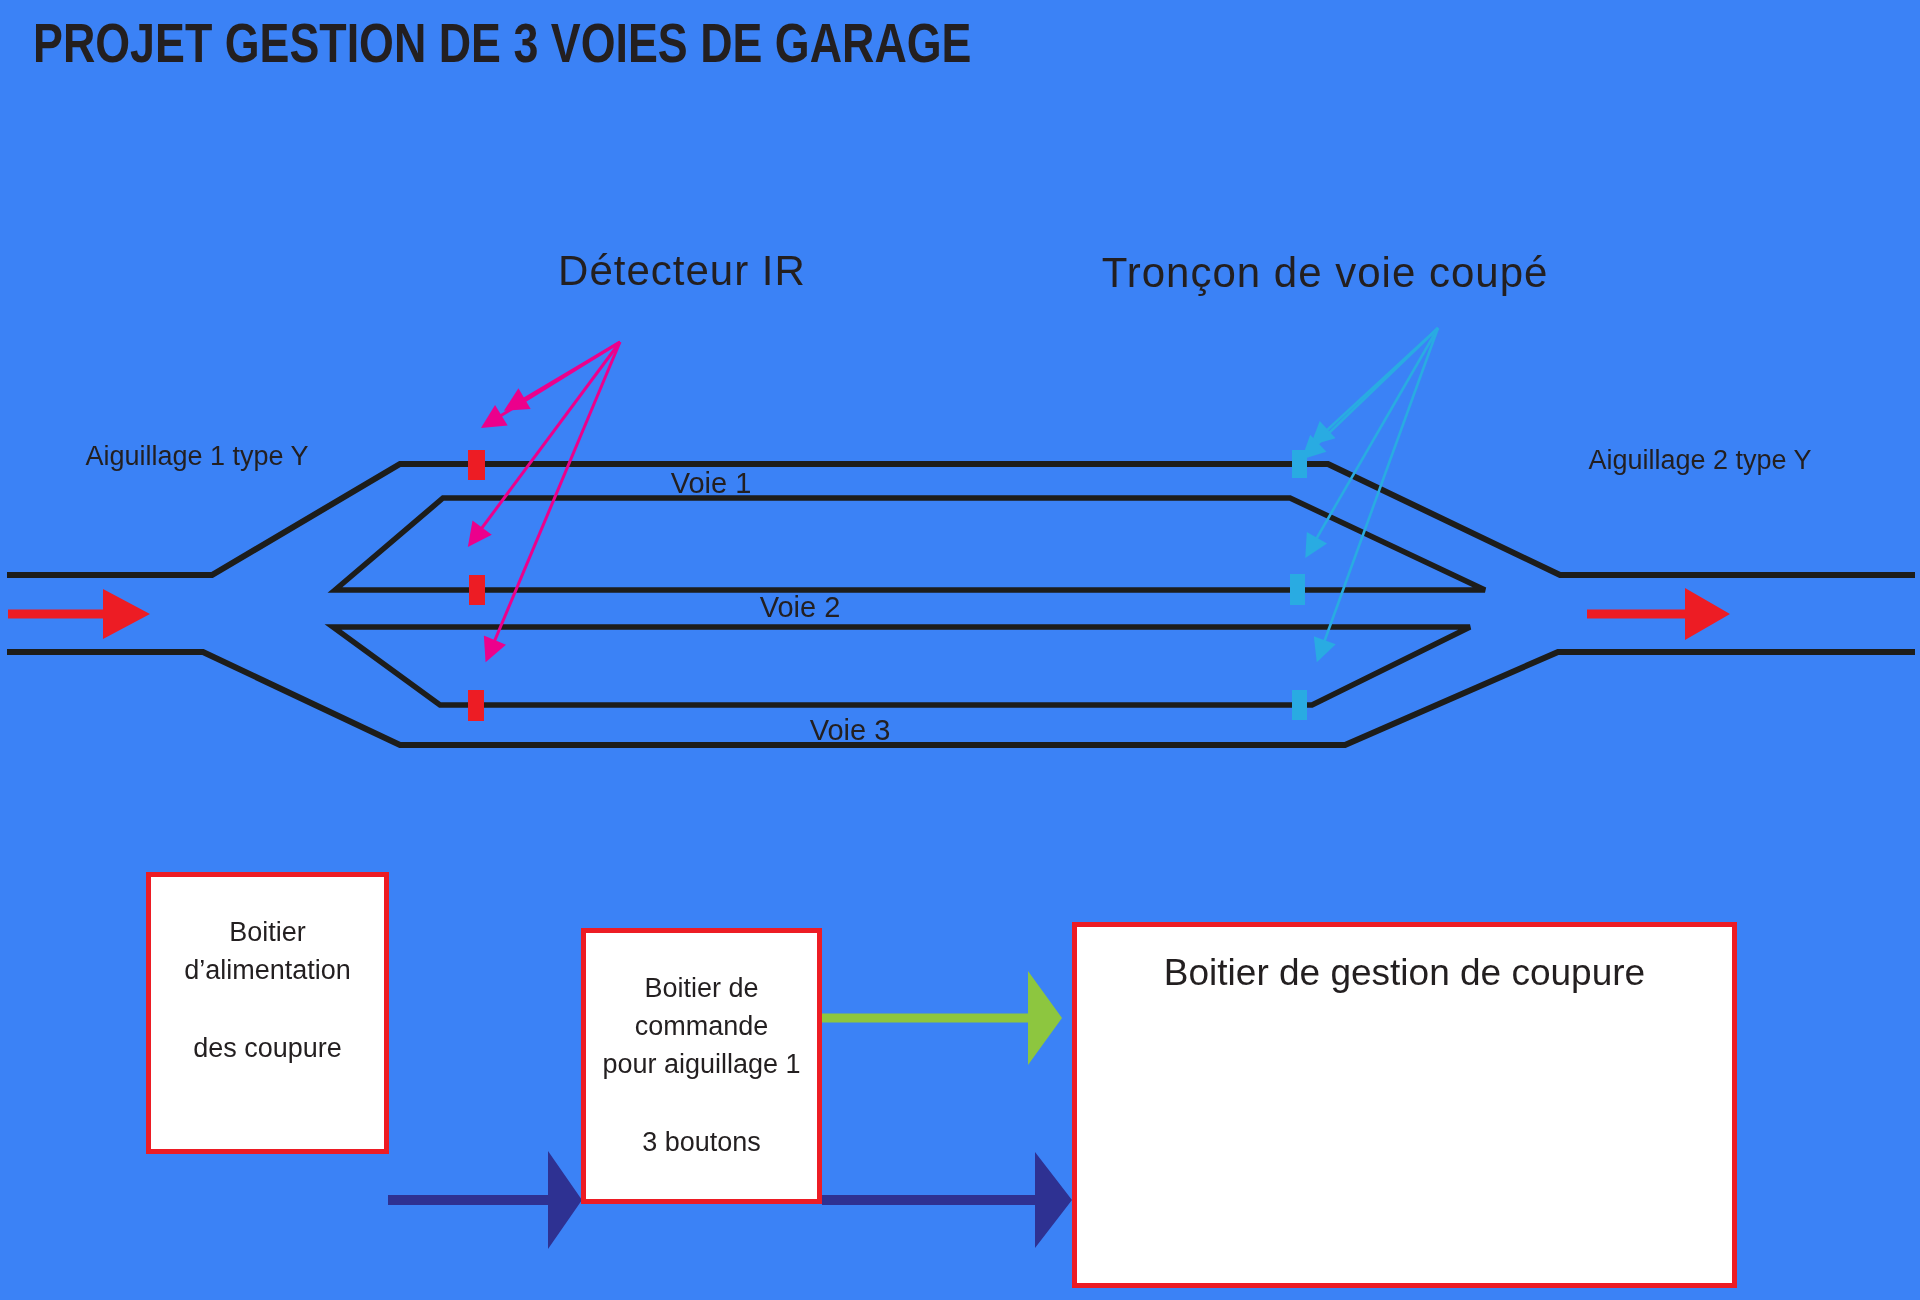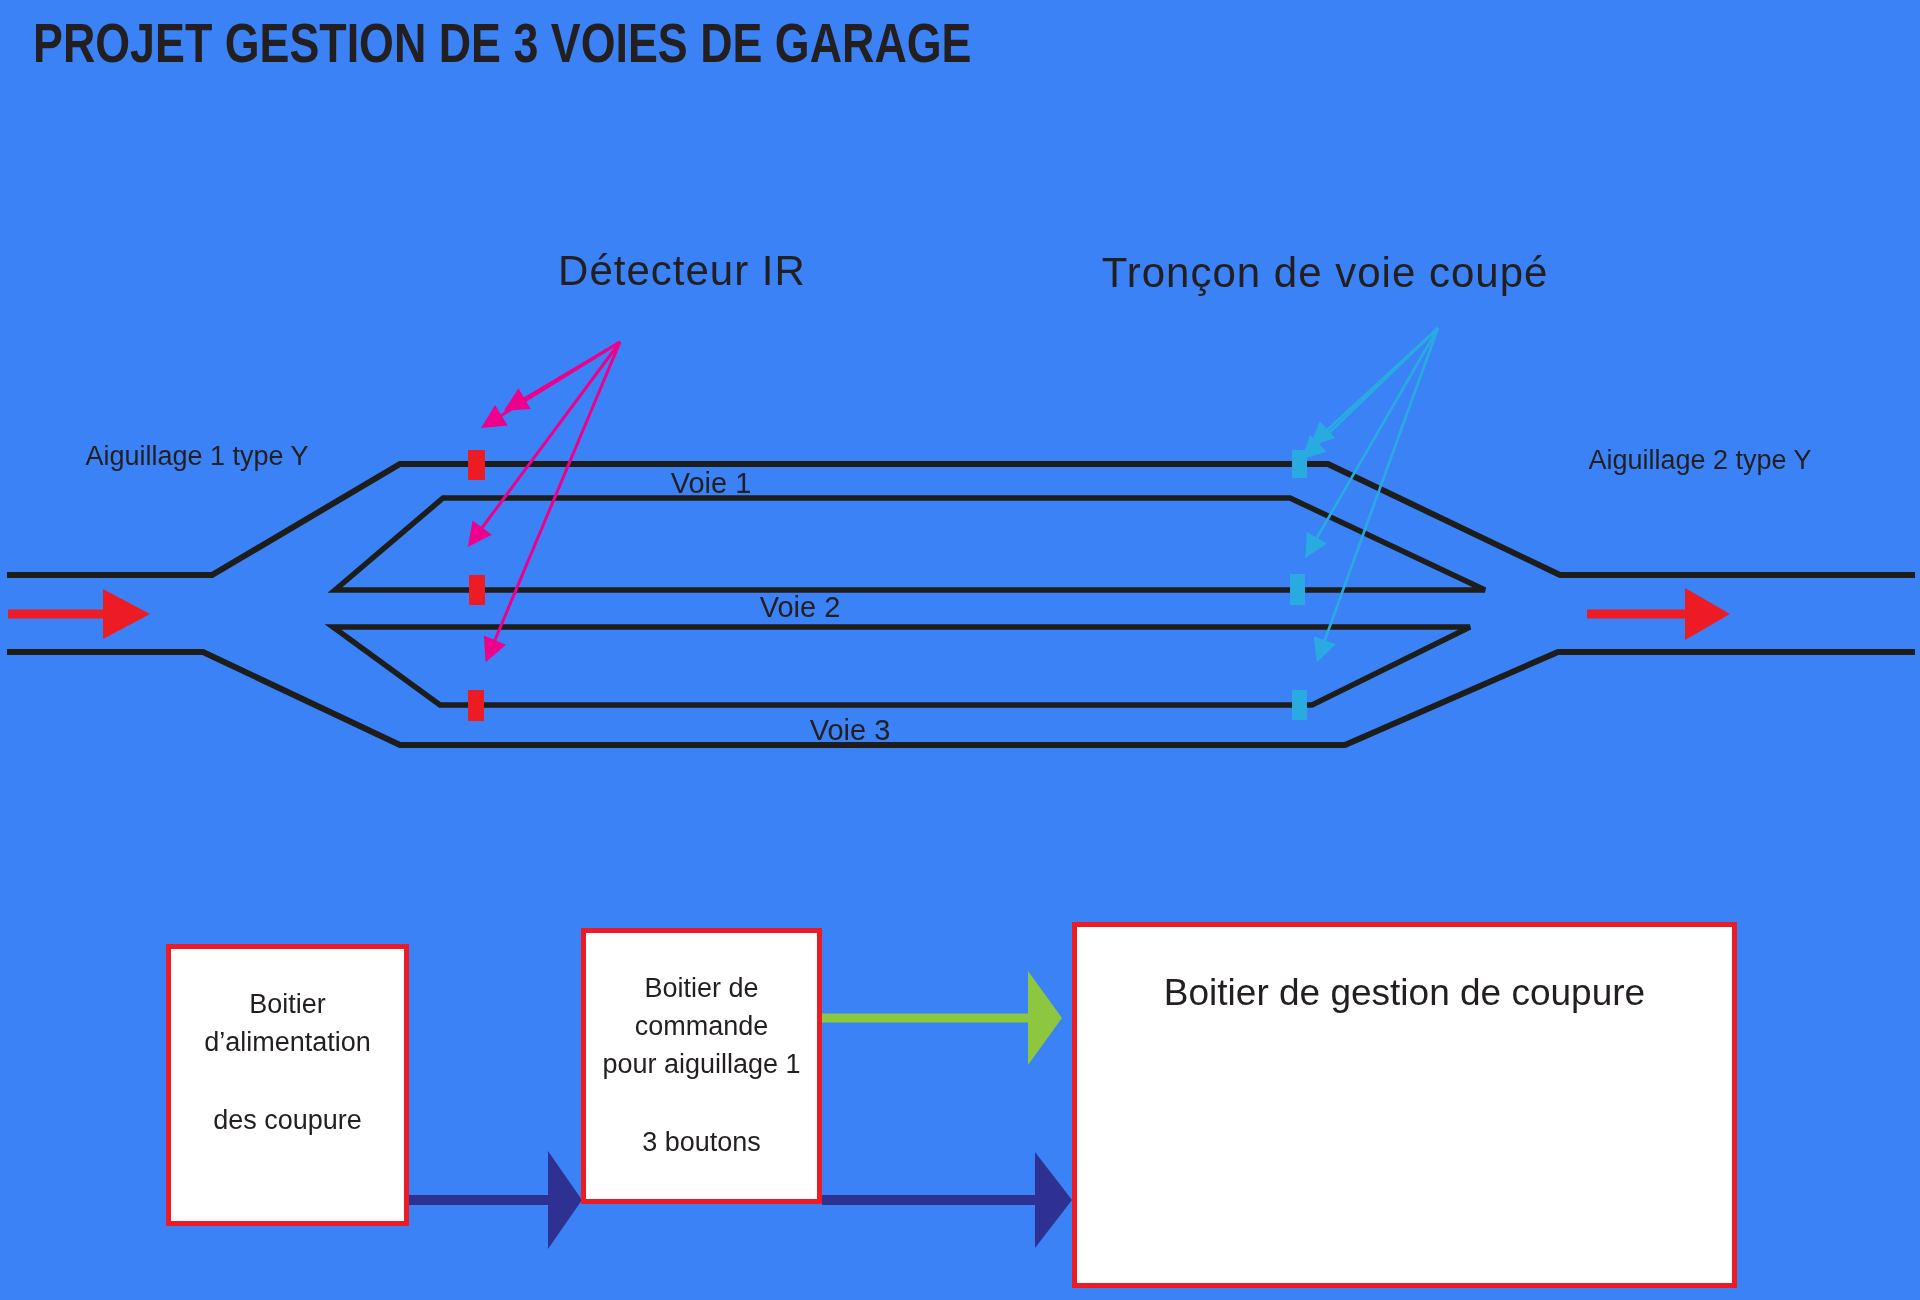--- a/index.html
+++ b/index.html
@@ -25,28 +25,28 @@
     position:absolute;
     border:5px solid #ed1c24;
     background:#ffffff;
     box-sizing:border-box;
     text-align:center;
     font-size:27px;
     line-height:38px;
     color:#231f20;
   }
   .box .bl{width:100%;}
-  #box-power{left:146px;top:944px;width:243px;height:282px;margin-left:20px;}
+  #box-power{left:146px;top:872px;width:243px;height:282px;}
   #box-power .l1{margin-top:36px;}
   #box-power .l2{margin-top:40px;}
   #box-control{left:581px;top:928px;width:241px;height:276px;}
   #box-control .l1{margin-top:36px;}
   #box-control .l3{margin-top:40px;}
   #box-management{left:1072px;top:922px;width:665px;height:366px;font-size:37px;line-height:43px;}
-  #box-management .l1{margin-top:44px;}
+  #box-management .l1{margin-top:24px;}
 </style>
 </head>
 <body>
 
 <div id="canvas">
 
   <h1 id="page-title">PROJET GESTION DE 3 VOIES DE GARAGE</h1>
 
   <svg width="1920" height="1300" viewBox="0 0 1920 1300" style="position:absolute;left:0;top:0;">
     <defs>

